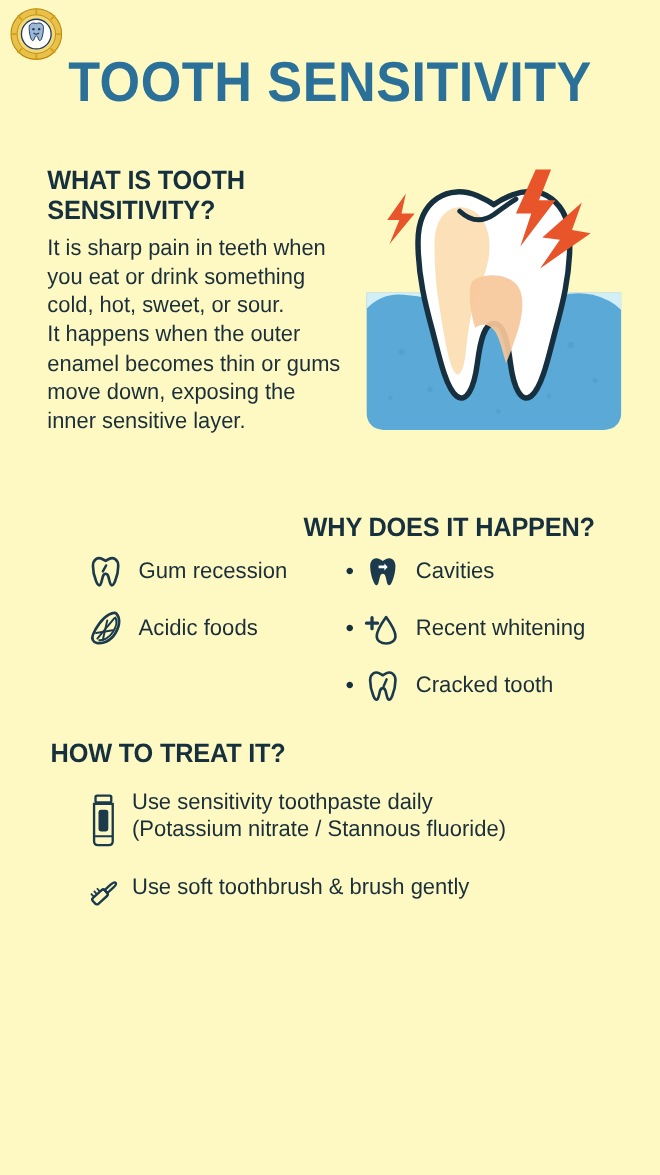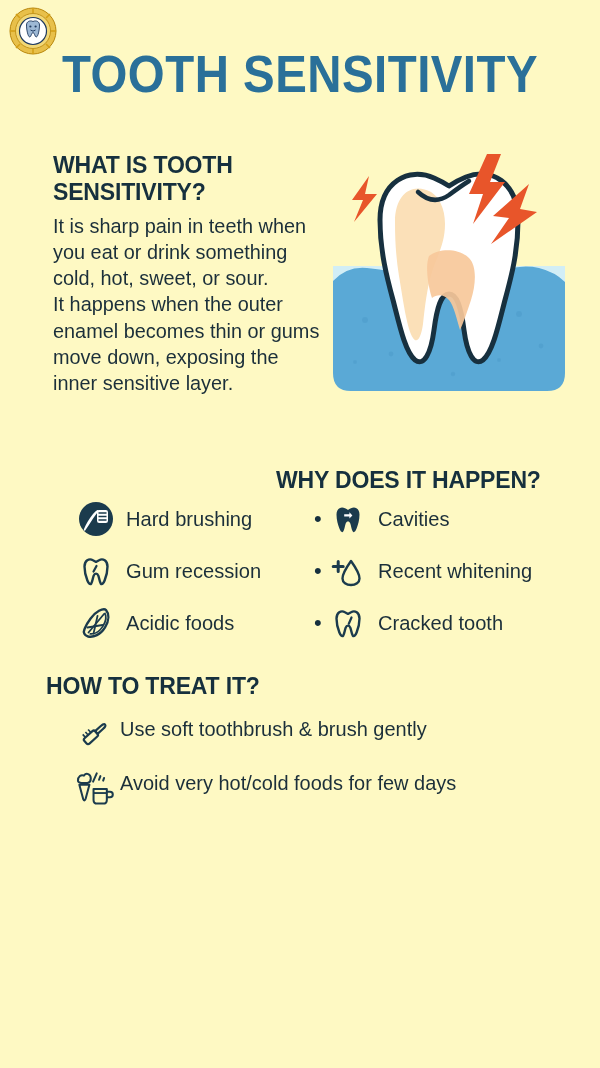--- a/index.html
+++ b/index.html
@@ -43,21 +43,21 @@
     color: #2a7099;
     transform: scaleX(0.93);
     transform-origin: center top;
     line-height: 1.05;
     white-space: nowrap;
   }
 
   
   #what-is-block {
     position: absolute;
-    left: 53px;
+    left: 43px;
     top: 152px;
     width: 300px;
   }
   .section-heading {
     font-weight: bold;
     font-size: 24px;
     color: #16303e;
     line-height: 1.12;
     letter-spacing: -0.2px;
     transform: scaleX(0.96);
@@ -296,37 +296,20 @@
         <path d="M154 6 L136 46 L150 46 L140 76 L172 34 L157 34 L168 6 Z"></path>
         <path d="M196 36 L160 68 L176 70 L158 96 L204 64 L187 61 Z"></path>
       </g>
     </svg>
   </div>
 
   <div id="why-heading">WHY DOES IT HAPPEN?</div>
 
   <div id="causes-left">
 
-    <div class="cause-row">
-      <div class="cause-icon">
-        <svg viewBox="0 0 40 40" width="40" height="40" aria-hidden="true">
-          <circle cx="20" cy="20" r="17" fill="#1b3b4d"></circle>
-          <path d="M8 30 C10 25 13 20 17 15 C19 12.5 20.5 11.5 21.5 11
-                   C22.6 10.5 23 11.6 22.2 12.6 C20.5 14.8 17.5 19 14.5 23.5
-                   C12 27.2 10 30.5 9.2 31.4 C8.4 32.3 7.4 31.4 8 30 Z" fill="#ffffff"></path>
-          <rect x="21" y="11" width="11" height="13" rx="2.2" fill="#ffffff"></rect>
-          <g stroke="#1b3b4d" stroke-width="1.5">
-            <line x1="22.5" y1="14" x2="30.5" y2="14"></line>
-            <line x1="22.5" y1="17.5" x2="30.5" y2="17.5"></line>
-            <line x1="22.5" y1="21" x2="30.5" y2="21"></line>
-          </g>
-        </svg>
-      </div>
-      <div class="cause-label">Hard brushing</div>
-    </div>
 
     <div class="cause-row">
       <div class="cause-icon">
         <svg viewBox="0 0 40 40" width="40" height="40" aria-hidden="true">
           <path d="M8.5 15.5 C8.5 9.5 13 7 17 9.2 C18.6 10 19.8 10.8 20 10.9
                    C20.2 10.8 21.4 10 23 9.2 C27 7 31.5 9.5 31.5 15.5
                    C31.5 21 30 26 28.6 29.5 C27.4 32.5 26 34 24.8 32.6
                    C23.6 31.2 23.2 27 22.4 24.8 C21.8 23.2 21 22.6 20 22.6
                    C19 22.6 18.2 23.2 17.6 24.8 C16.8 27 16.4 31.2 15.2 32.6
                    C14 34 12.6 32.5 11.4 29.5 C10 26 8.5 21 8.5 15.5 Z" fill="none" stroke="#1b3b4d" stroke-width="2.4" stroke-linejoin="round"></path>
@@ -401,20 +384,34 @@
       </div>
       <div class="cause-label">Cracked tooth</div>
     </div>
 
   </div>
 
   <div id="treat-heading">HOW TO TREAT IT?</div>
 
   <div id="treat-list">
 
+    <div class="treat-row row-tall">
+      <div class="treat-icon">
+        <svg viewBox="0 0 40 56" width="36" height="50" aria-hidden="true">
+          <rect x="12" y="2.5" width="16" height="7" rx="1.5" fill="none" stroke="#1b3b4d" stroke-width="2.4"></rect>
+          <path d="M10.5 11 H29.5 V49 Q29.5 53 25.5 53 H14.5 Q10.5 53 10.5 49 Z" fill="none" stroke="#1b3b4d" stroke-width="2.4"></path>
+          <rect x="15" y="17" width="10" height="22" rx="2.5" fill="#1b3b4d"></rect>
+          <line x1="10.5" y1="44" x2="29.5" y2="44" stroke="#1b3b4d" stroke-width="2"></line>
+        </svg>
+      </div>
+      <div class="treat-text">
+        <span>Use sensitivity toothpaste daily</span>
+        <span>(Potassium nitrate / Stannous fluoride)</span>
+      </div>
+    </div>
 
     <div class="treat-row">
       <div class="treat-icon">
         <svg viewBox="0 0 44 44" width="40" height="40" aria-hidden="true">
           <g transform="rotate(-42 22 22)">
             <rect x="9" y="18.5" width="16" height="8" rx="2.2" fill="none" stroke="#1b3b4d" stroke-width="2.4"></rect>
             <path d="M25 20.5 H33 Q38 20.5 38 22.5 Q38 24.5 33 24.5 H25 Z" fill="none" stroke="#1b3b4d" stroke-width="2.4"></path>
             <g stroke="#1b3b4d" stroke-width="1.8">
               <line x1="12.5" y1="14" x2="12.5" y2="18.5"></line>
               <line x1="16.5" y1="14" x2="16.5" y2="18.5"></line>
@@ -422,41 +419,18 @@
             </g>
           </g>
         </svg>
       </div>
       <div class="treat-text">
         <span>Use soft toothbrush &amp; brush gently</span>
       </div>
     </div>
 
 
-    <div class="treat-row">
-      <div class="treat-icon">
-        <svg viewBox="0 0 48 48" width="44" height="44" aria-hidden="true">
-
-          <path d="M6.5 16 C6.5 11.5 10 9 13 10.5 C15.5 7 20.5 8.5 20.5 13.5
-                   C20.5 16 19 18 17 18.6 L10 18.6 C8 18 6.5 17.5 6.5 16 Z" fill="none" stroke="#1b3b4d" stroke-width="2.2" stroke-linejoin="round"></path>
-          <path d="M8 20.5 H19 L14.8 36 Q13.6 39 12.2 36 Z" fill="none" stroke="#1b3b4d" stroke-width="2.2" stroke-linejoin="round"></path>
-
-          <g stroke="#1b3b4d" stroke-width="2.2" stroke-linecap="round">
-            <line x1="27" y1="8" x2="23" y2="17"></line>
-            <line x1="31" y1="11" x2="29.5" y2="15"></line>
-            <line x1="35" y1="13" x2="34" y2="16"></line>
-          </g>
-
-          <path d="M23.5 25 H38 V37 Q38 41 34 41 H27.5 Q23.5 41 23.5 37 Z" fill="none" stroke="#1b3b4d" stroke-width="2.2" stroke-linejoin="round"></path>
-          <path d="M38 28 H41.5 Q44.5 28 44.5 31 Q44.5 34 41.5 34 H38" fill="none" stroke="#1b3b4d" stroke-width="2.2"></path>
-          <line x1="23.5" y1="29.5" x2="38" y2="29.5" stroke="#1b3b4d" stroke-width="2"></line>
-        </svg>
-      </div>
-      <div class="treat-text">
-        <span>Avoid very hot/cold foods for few days</span>
-      </div>
-    </div>
 
 
 
   </div>
 
 </div>
 
 </body></html>

